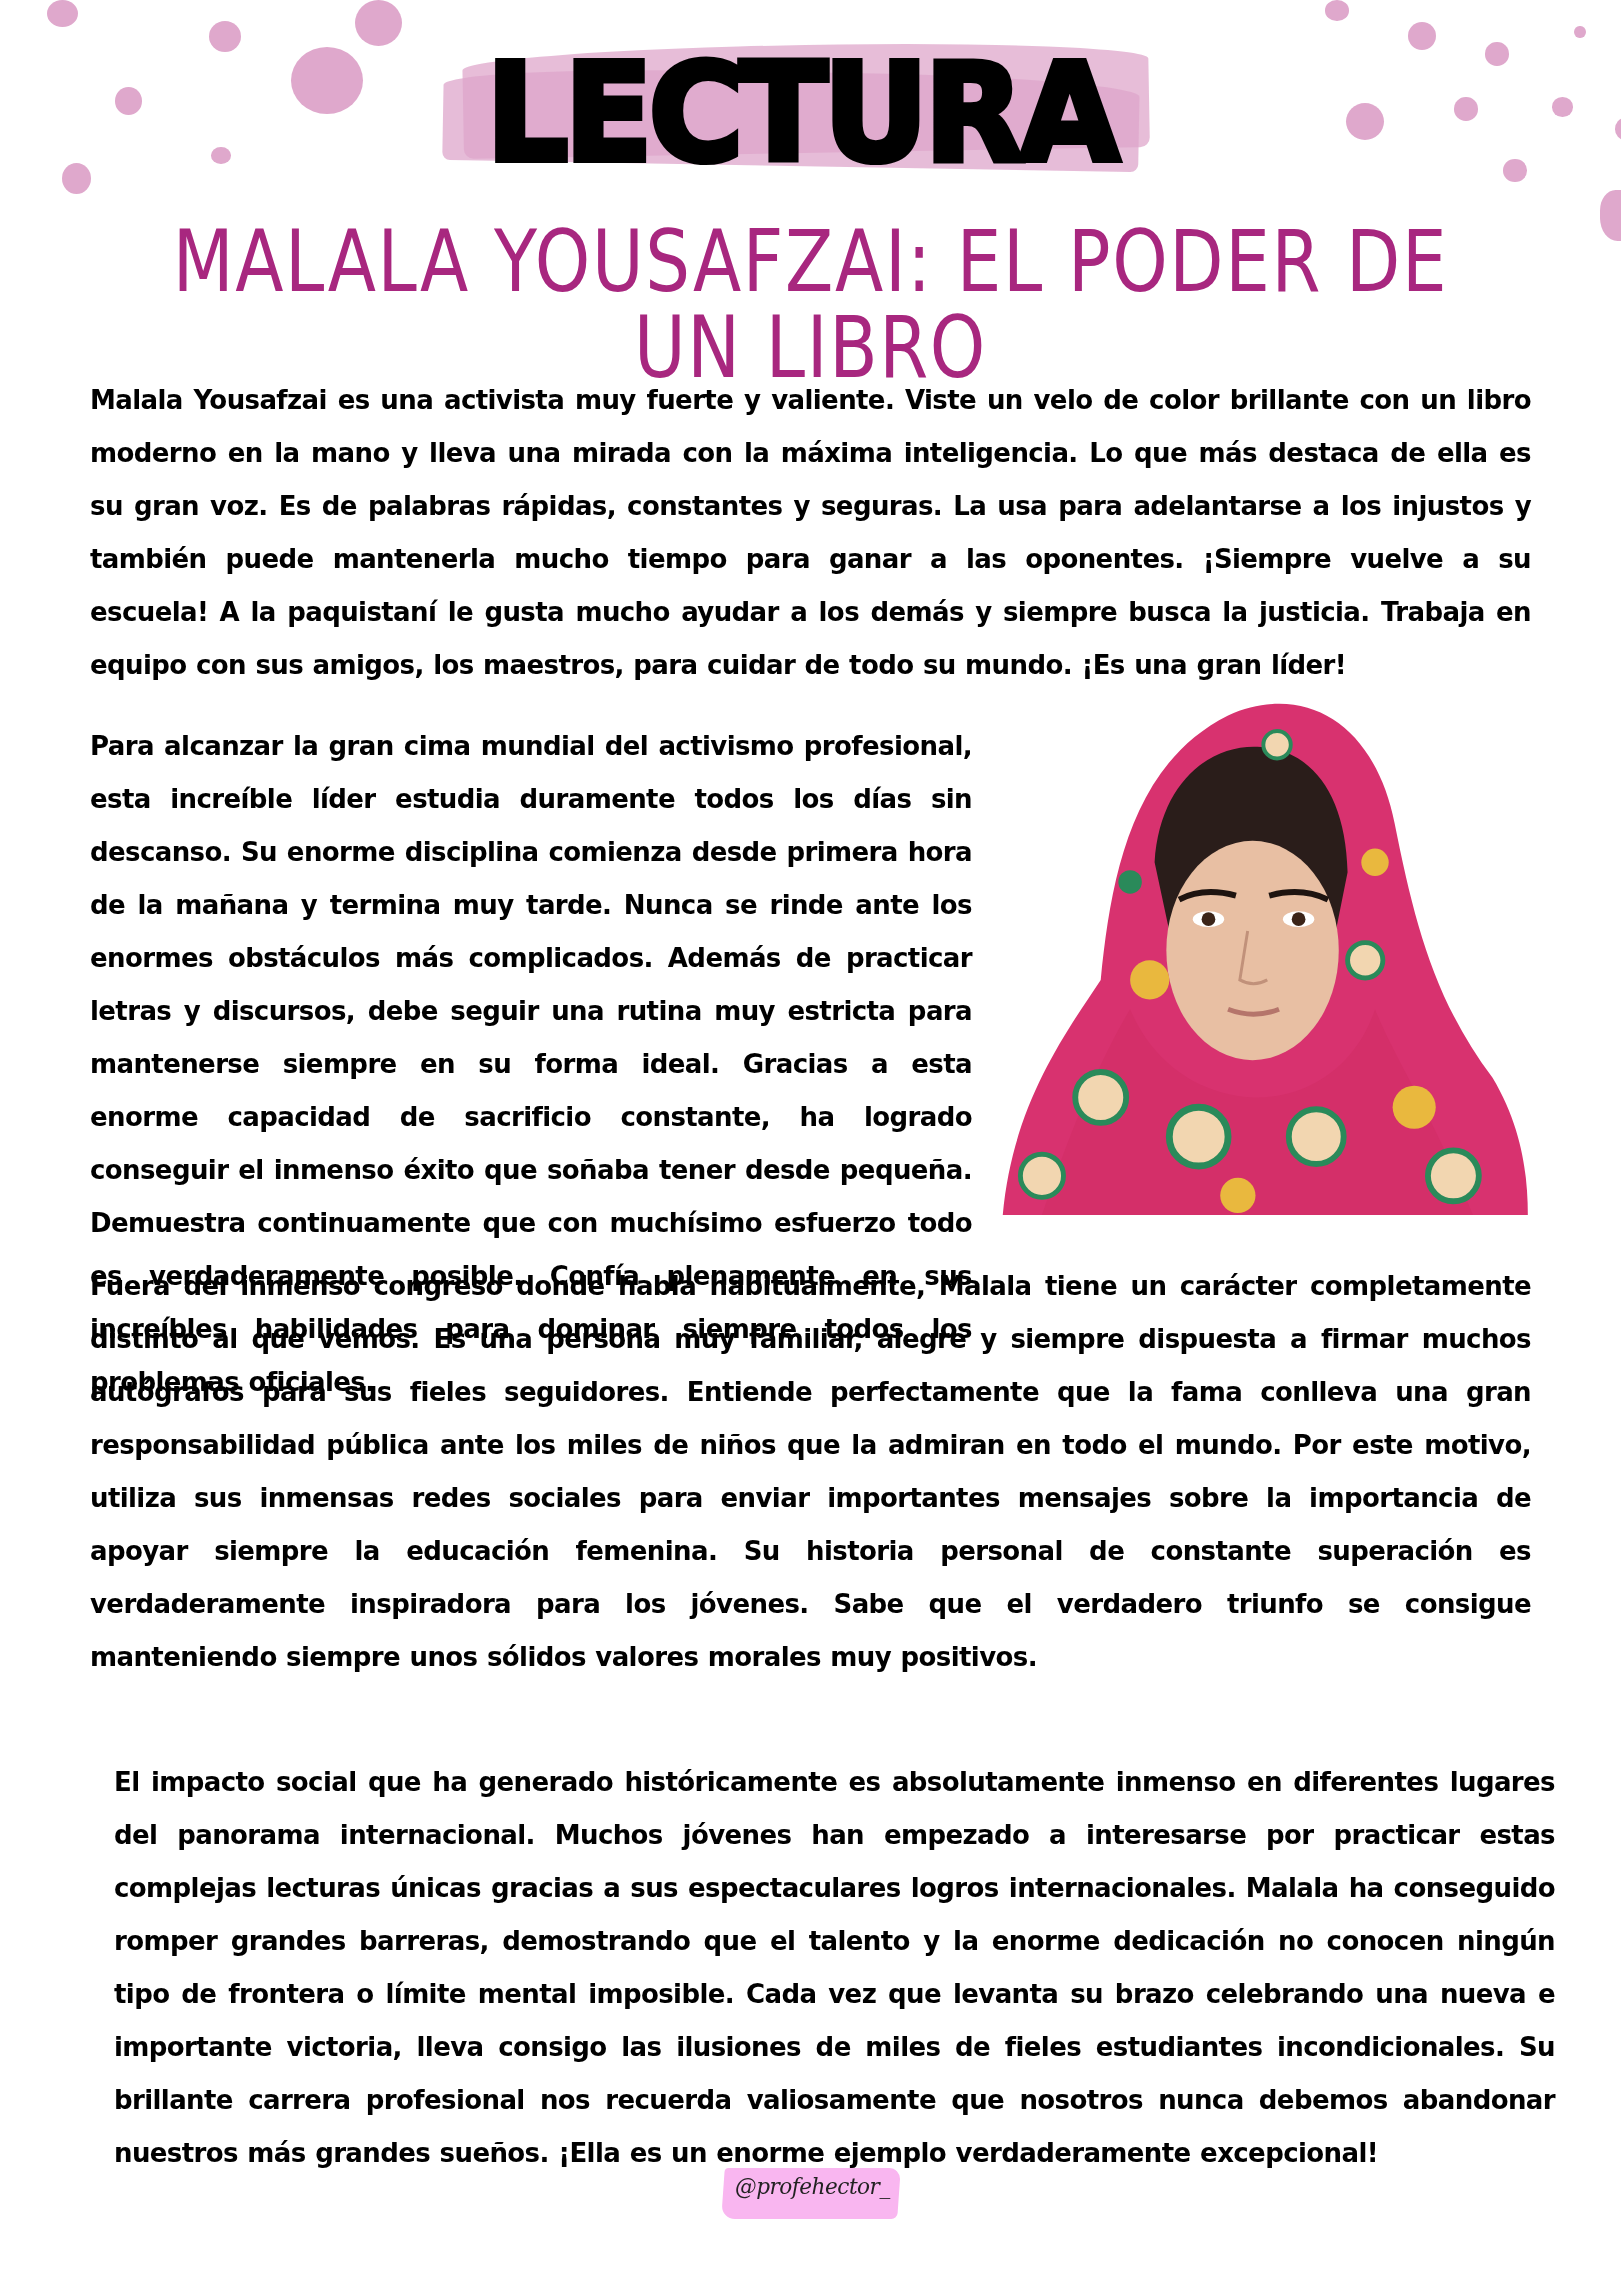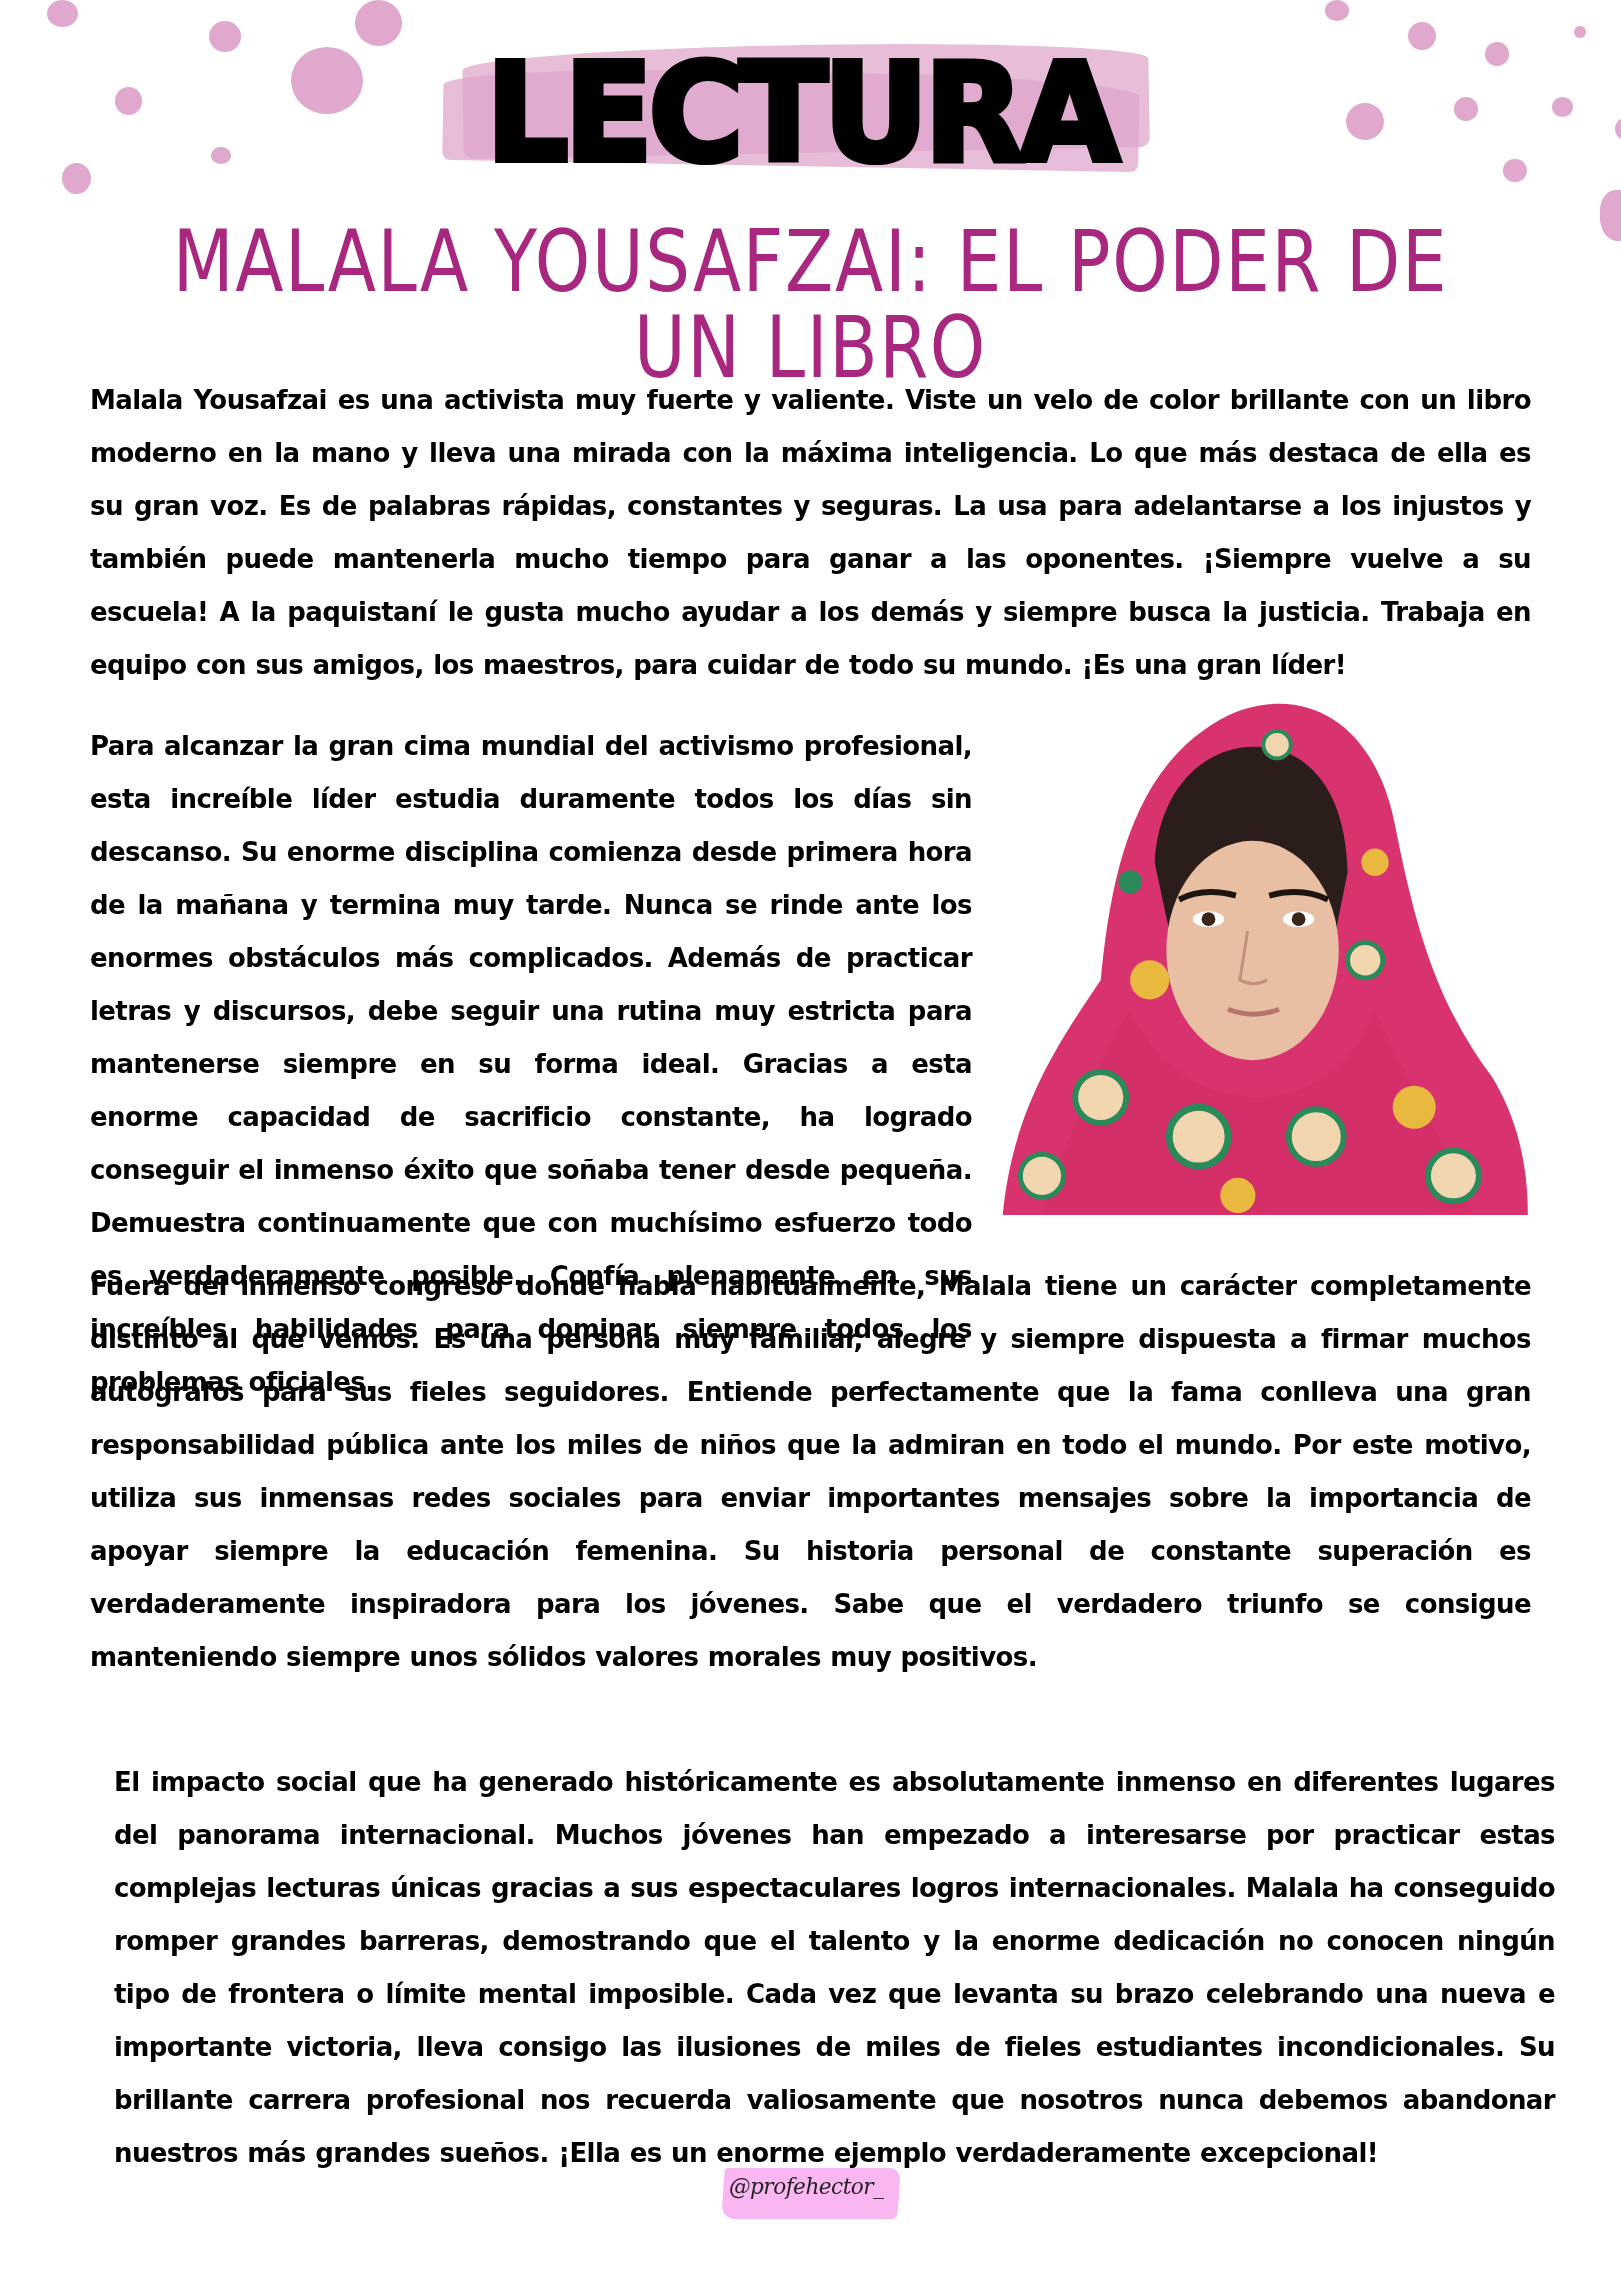--- a/index.html
+++ b/index.html
@@ -11,21 +11,21 @@
     .lectura { position: absolute; left: 0; top: 17.6px; width: 716px; text-align: center; font-family: "DejaVu Sans", sans-serif; font-weight: 900; font-size: 129px; letter-spacing: -3.9px; color: #000; line-height: 1; transform: scaleY(1.05); -webkit-text-stroke: 5.9px #000; }
     .subtitle { position: absolute; left: 0; top: 218px; width: 1621px; text-align: center; font-family: "DejaVu Sans", sans-serif; font-weight: 400; font-size: 86px; color: #a8277f; letter-spacing: 2px; line-height: 1; transform: scaleX(0.82); transform-origin: center; }
     .para { position: absolute; left: 90px; font-family: "DejaVu Sans", sans-serif; font-size: 26px; line-height: 53px; color: #000000; text-align: justify; margin: 0; font-weight: 600; letter-spacing: -0.6px; word-spacing: 1px; }
     #p1 { top: 374px; width: 1441px; }
     #p2 { top: 720px; width: 882px; text-align-last: left; }
     #p3 { top: 1260px; width: 1441px; }
     #p4 { top: 1756px; width: 1441px; margin-left: 24px; }
     .photo { position: absolute; left: 983px; top: 686px; width: 545px; height: 529px; overflow: hidden; background: #fff; }
     .footer-tag { position: absolute; left: 723px; top: 2164px; width: 176px; height: 55px; }
     .footer-tag .brush { position: absolute; left: 0; top: 3.9px; width: 176px; height: 51px; background: #f9b6f0; border-radius: 3.9px 11.8px 5.9px 13.7px; transform: skewX(-4deg); }
-    .footer-tag .txt { position: absolute; left: 5.9px; top: 9.8px; width: 167px; text-align: left; font-family: "DejaVu Serif", serif; font-style: italic; font-size: 21.6px; color: #222; letter-spacing: -0.5px; }
+    .footer-tag .txt { position: absolute; left: 5.9px; top: 9.8px; width: 167px; text-align: center; font-family: "DejaVu Serif", serif; font-style: italic; font-size: 21.6px; color: #222; letter-spacing: -0.5px; }
   </style>
 </head>
 <body>
 
 <div>
   <div class="dot" style="left:47px;top:0px;width:31px;height:27.4px;"></div>
   <div class="dot" style="left:115px;top:87px;width:27.4px;height:28px;"></div>
   <div class="dot" style="left:62px;top:163px;width:29px;height:31px;"></div>
   <div class="dot" style="left:209px;top:20.6px;width:32px;height:31px;"></div>
   <div class="dot" style="left:211px;top:147px;width:19.6px;height:16.7px;"></div>

